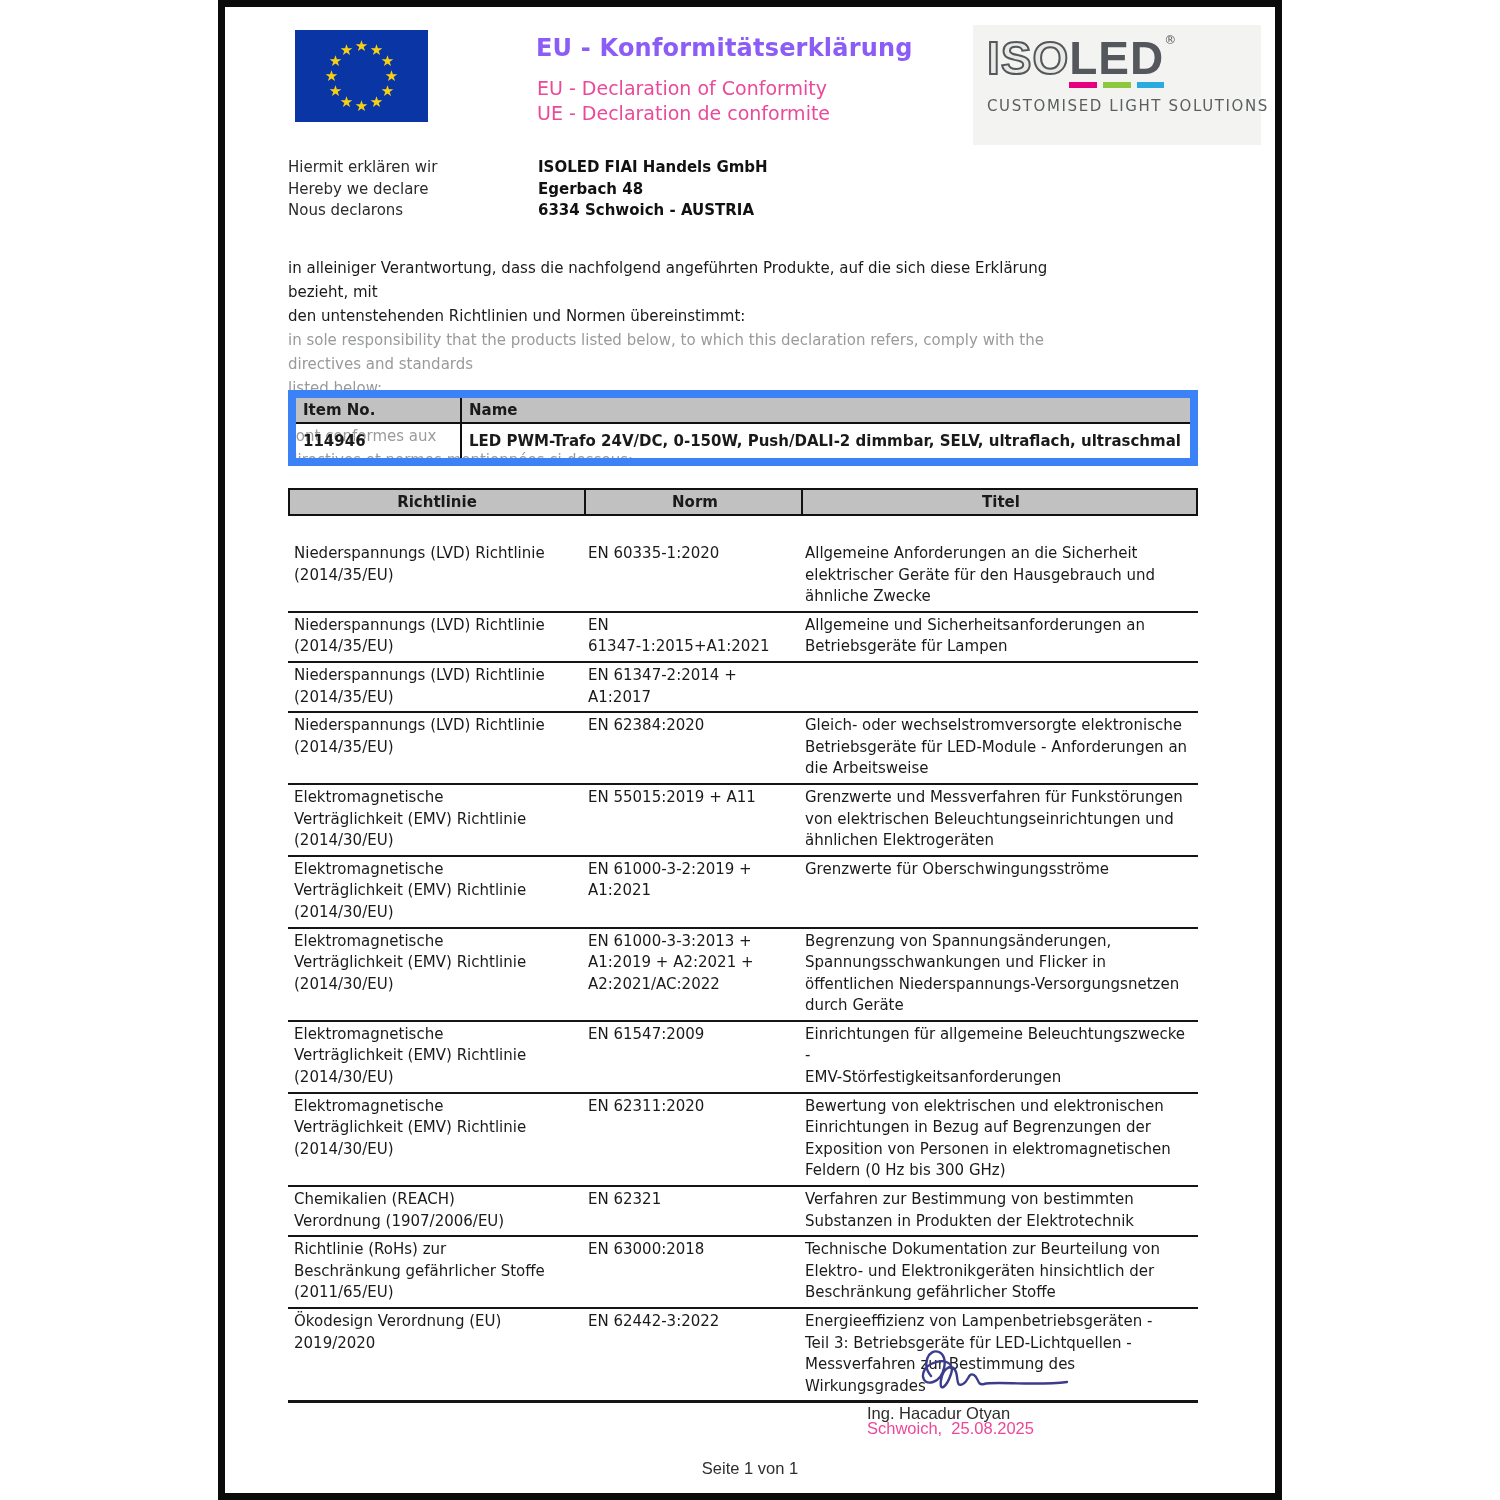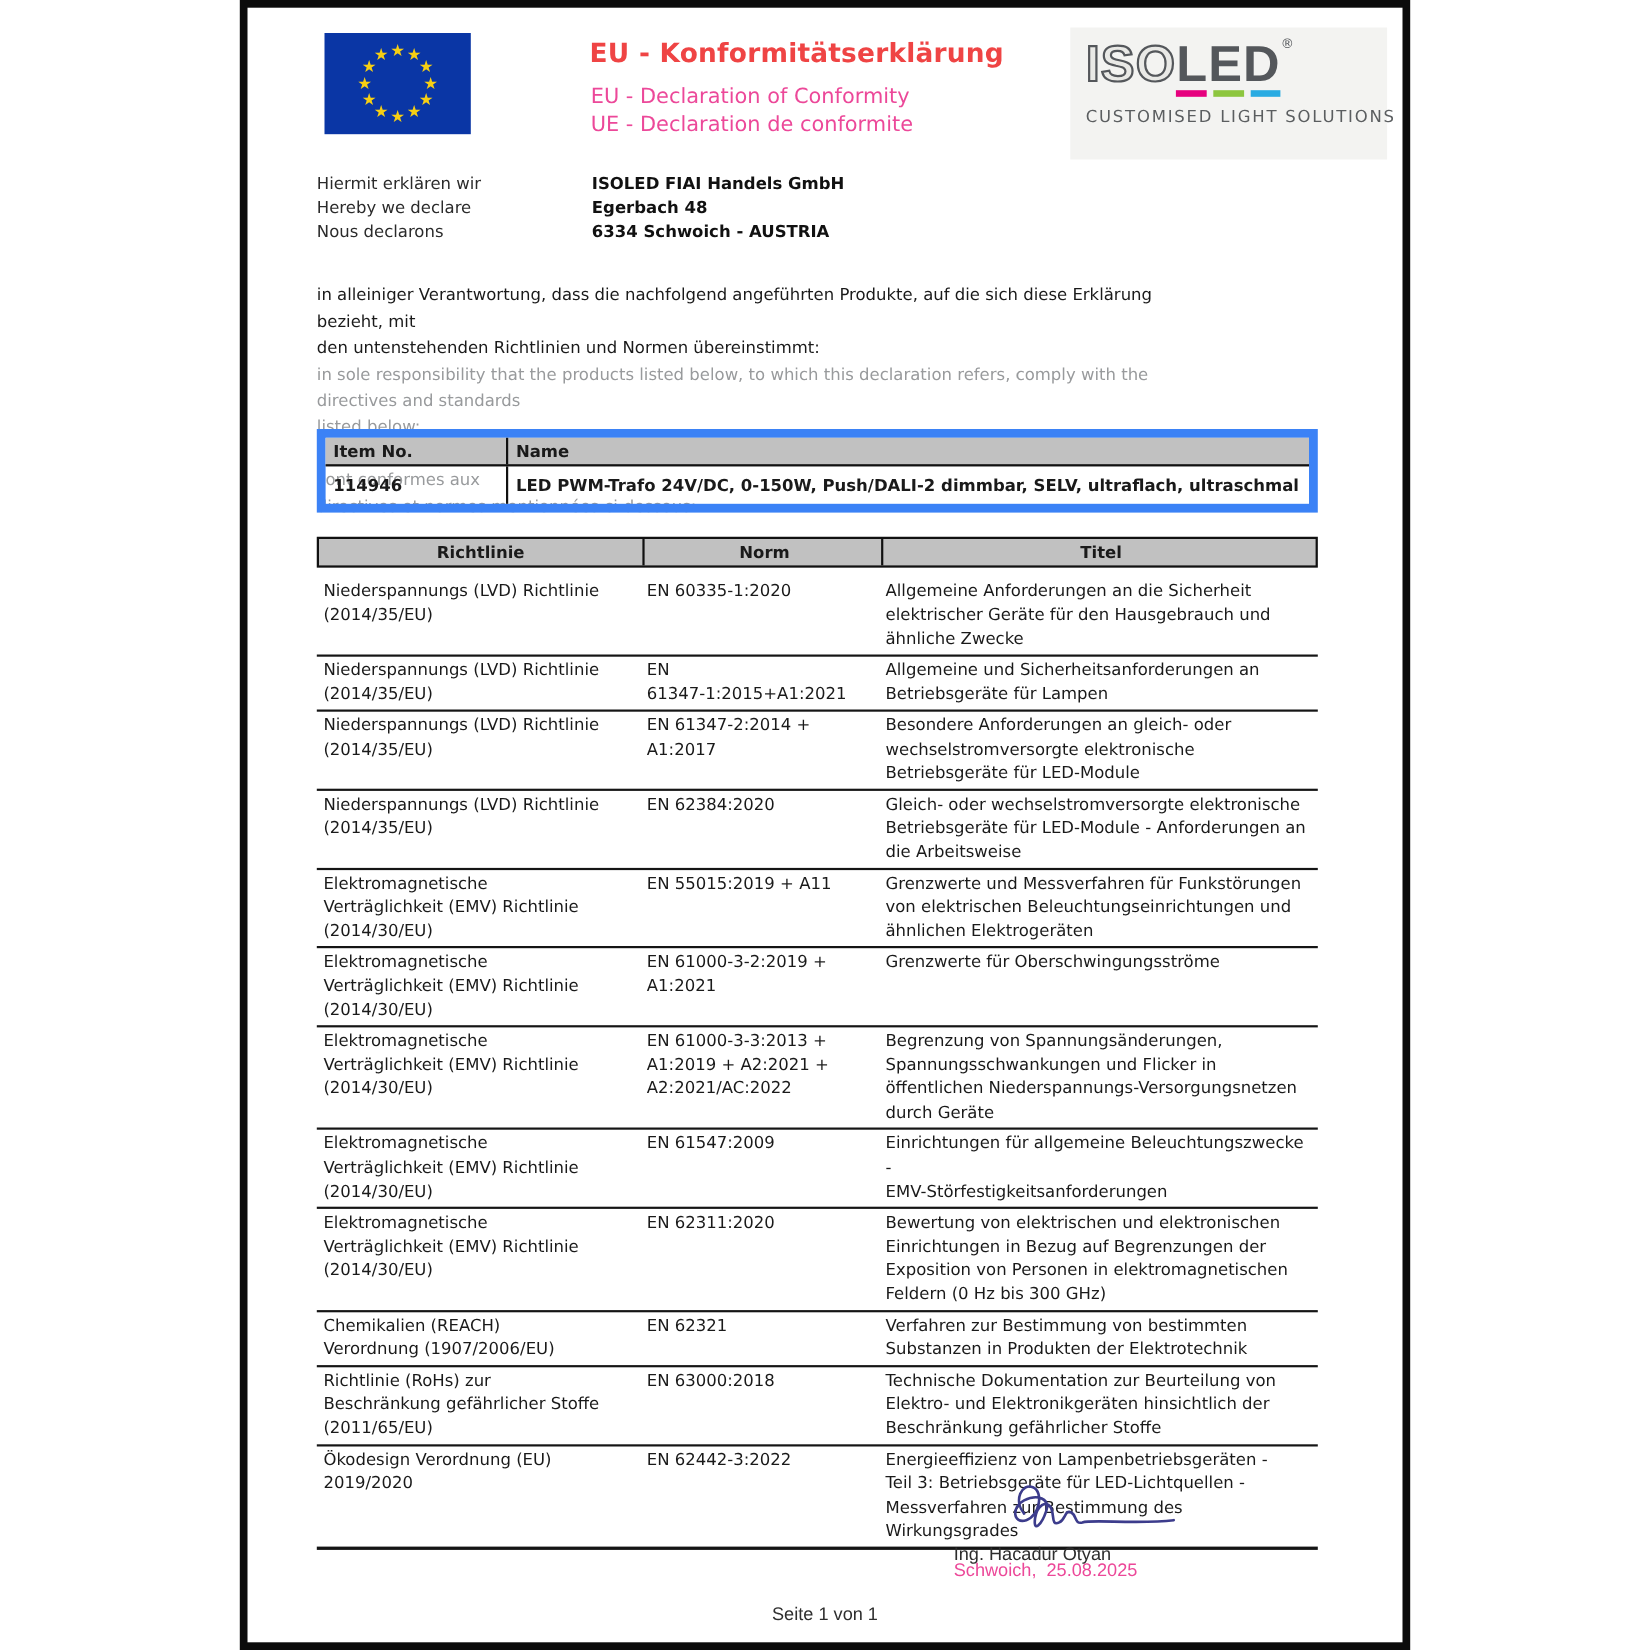--- a/index.html
+++ b/index.html
@@ -4,21 +4,21 @@
 <style>
   html,body{margin:0;padding:0;background:#ffffff;}
   body{width:1500px;height:1500px;position:relative;font-family:"DejaVu Sans","Liberation Sans",sans-serif;color:#1a1a1a;}
   .page{position:absolute;left:218px;top:0;width:1064px;height:1500px;box-sizing:border-box;
         border:7px solid #0b0b0b;background:#ffffff;}
   .abs{position:absolute;}
 
   
   .eu-flag{left:70px;top:23px;width:133px;height:92px;background:#0a36a5;}
   .eu-flag .star{position:absolute;color:#f7cf13;font-size:15px;line-height:15px;transform:translate(-50%,-50%);}
-  .title{left:311px;top:27px;font-size:24px;font-weight:bold;color:#ef4444;letter-spacing:.2px;}
+  .title{left:311px;top:27px;font-size:24px;font-weight:bold;color:#8b5cf6;letter-spacing:.2px;}
   .subtitle{left:312px;font-size:19px;color:#ec4899;}
   .sub1{top:70px;} .sub2{top:95px;}
 
   .logo-box{left:748px;top:18px;width:288px;height:120px;background:#f3f3f1;box-sizing:border-box;padding:10px 0 0 14px;}
   .logo-line{display:flex;align-items:flex-start;}
   .logo-txt{font-size:46px;line-height:46px;font-weight:bold;letter-spacing:1px;font-family:"Liberation Sans","DejaVu Sans",sans-serif;}
   .iso{color:#e9e9e6;-webkit-text-stroke:2px #54575b;}
   .led-wrap{display:inline-flex;flex-direction:column;}
   .led{color:#54575b;}
   .led-bars{display:flex;gap:6px;margin-top:1px;}
@@ -41,21 +41,21 @@
   .it-head{background:#c1c1c1;border-bottom:2px solid #111;}
   .it-head div,.it-row div{padding:3px 7px;font-weight:bold;box-sizing:border-box;}
   .it-head div:first-child,.it-row div:first-child{border-right:2px solid #111;}
   .it-row div{display:flex;align-items:center;min-height:34px;}
 
   
   .dtable{left:63px;top:481px;width:910px;font-size:15px;}
   .dt-head{display:grid;grid-template-columns:294px 217px 1fr;box-sizing:border-box;border:2px solid #111;background:#c1c1c1;font-weight:bold;text-align:center;}
   .dt-head div{padding:3px 7px;box-sizing:border-box;}
   .dt-head div + div{border-left:2px solid #111;padding-left:10px;}
-  .dt-body{margin-top:9px;}
+  .dt-body{margin-top:25px;}
   .dt-row{display:grid;grid-template-columns:294px 217px 1fr;border-bottom:2px solid #151515;padding:2px 0 3px;}
   .dt-row:last-child{border-bottom-width:3px;}
   .dt-row div{padding:0 8px 0 6px;white-space:pre-line;line-height:21.6px;box-sizing:border-box;}
 
   
   .sig-img{left:660px;top:1335px;width:220px;height:62px;}
   .sig-name{left:642px;top:1395px;font-size:16.5px;line-height:23px;color:#2d2d2d;font-family:"Liberation Sans","DejaVu Sans",sans-serif;}
   .sig-place{left:642px;top:1412px;font-size:16.5px;color:#ec4899;white-space:pre;font-family:Liberation Sans, sans-serif;}
 
   .footer{left:0;top:1452px;width:100%;text-align:center;font-size:16.5px;color:#2e2e2e;font-family:"Liberation Sans","DejaVu Sans",sans-serif;}
@@ -150,23 +150,20 @@
 61347-1:2015+A1:2021</div>
       <div>Allgemeine und Sicherheitsanforderungen an
 Betriebsgeräte für Lampen</div>
     </div>
 
     <div class="dt-row">
       <div>Niederspannungs (LVD) Richtlinie
 (2014/35/EU)</div>
       <div>EN 61347-2:2014 +
 A1:2017</div>
-      <div>Besondere Anforderungen an gleich- oder
-wechselstromversorgte elektronische
-Betriebsgeräte für LED-Module</div>
     </div>
 
     <div class="dt-row">
       <div>Niederspannungs (LVD) Richtlinie
 (2014/35/EU)</div>
       <div>EN 62384:2020</div>
       <div>Gleich- oder wechselstromversorgte elektronische
 Betriebsgeräte für LED-Module - Anforderungen an
 die Arbeitsweise</div>
     </div>

